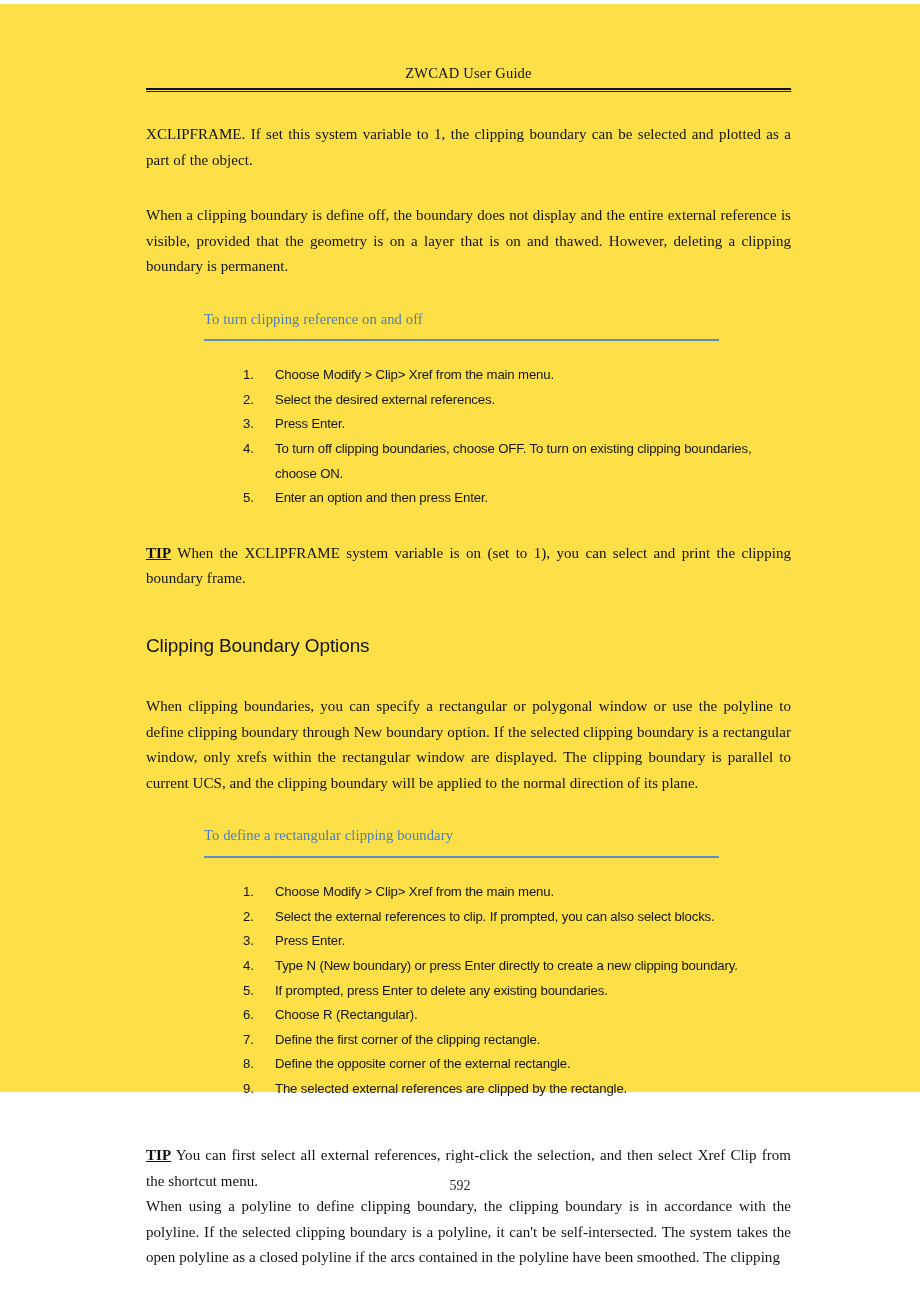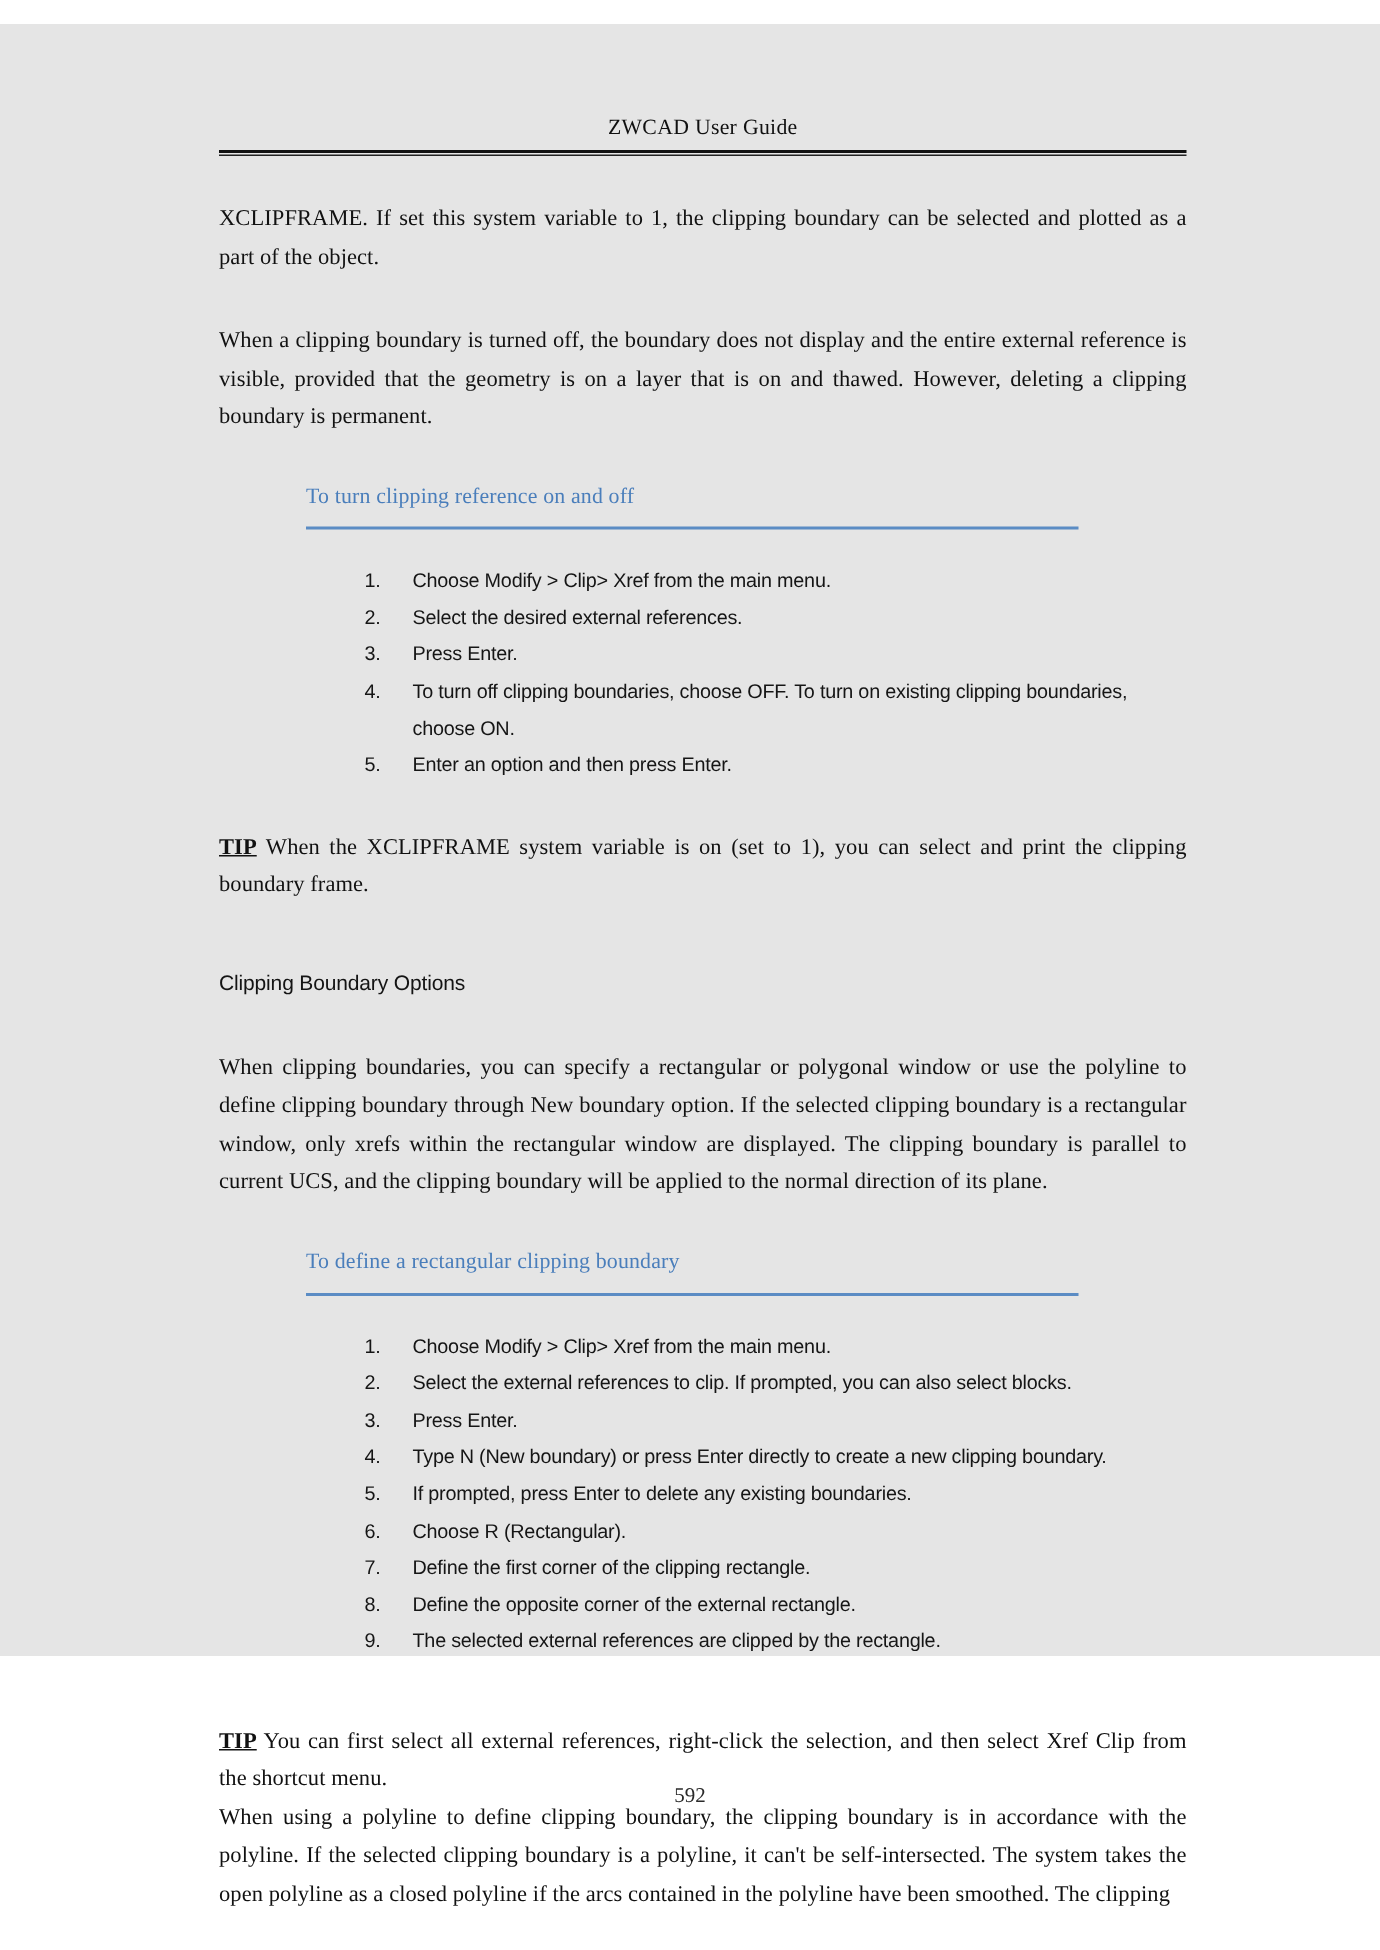--- a/index.html
+++ b/index.html
@@ -11,24 +11,24 @@
     width: 920px;
     height: 1300px;
     position: relative;
     font-family: "Liberation Serif", "DejaVu Serif", serif;
     color: #0b0b0b;
     overflow: hidden;
   }
 
   .page {
     position: absolute;
-    left: 0; top: 16px;
+    left: 0; top: 4px;
     width: 920px;
     height: 1088px;
-    background: #e5e5e5;
+    background: #fde047;
   }
 
   
   .header {
     position: absolute;
     left: 146px;
     top: 62px;
     width: 645px;
   }
   .header-title {
@@ -123,21 +123,21 @@
     font-family: "Liberation Sans", "DejaVu Sans", sans-serif;
     font-size: 13.2px;
     color: #151515;
   }
 
   
   h2.section {
     margin: 0;
     font-family: "Liberation Sans", "DejaVu Sans", sans-serif;
     font-weight: normal;
-    font-size: 14px;
+    font-size: 19px;
     line-height: 1.3;
     color: #141414;
     letter-spacing: -0.1px;
   }
 
   
   .footer {
     position: absolute;
     left: 0;
     top: 1172px;
@@ -160,21 +160,21 @@
     <div class="header-rule-thick"></div>
     <div class="header-rule-thin"></div>
   </div>
 
   <div class="content">
 
     <p class="body">XCLIPFRAME. If set this system variable to 1, the clipping boundary can be selected and plotted as a part of the object.</p>
 
     <div class="gap-lg"></div>
 
-    <p class="body">When a clipping boundary is turned off, the boundary does not display and the entire external reference is visible, provided that the geometry is on a layer that is on and thawed. However, deleting a clipping boundary is permanent.</p>
+    <p class="body">When a clipping boundary is define off, the boundary does not display and the entire external reference is visible, provided that the geometry is on a layer that is on and thawed. However, deleting a clipping boundary is permanent.</p>
 
     <div class="gap-lg"></div>
 
     <div class="proc-head-wrap">
       <div class="proc-head">To turn clipping reference on and off</div>
       <div class="proc-rule"></div>
     </div>
 
     <div class="gap-md"></div>
 

